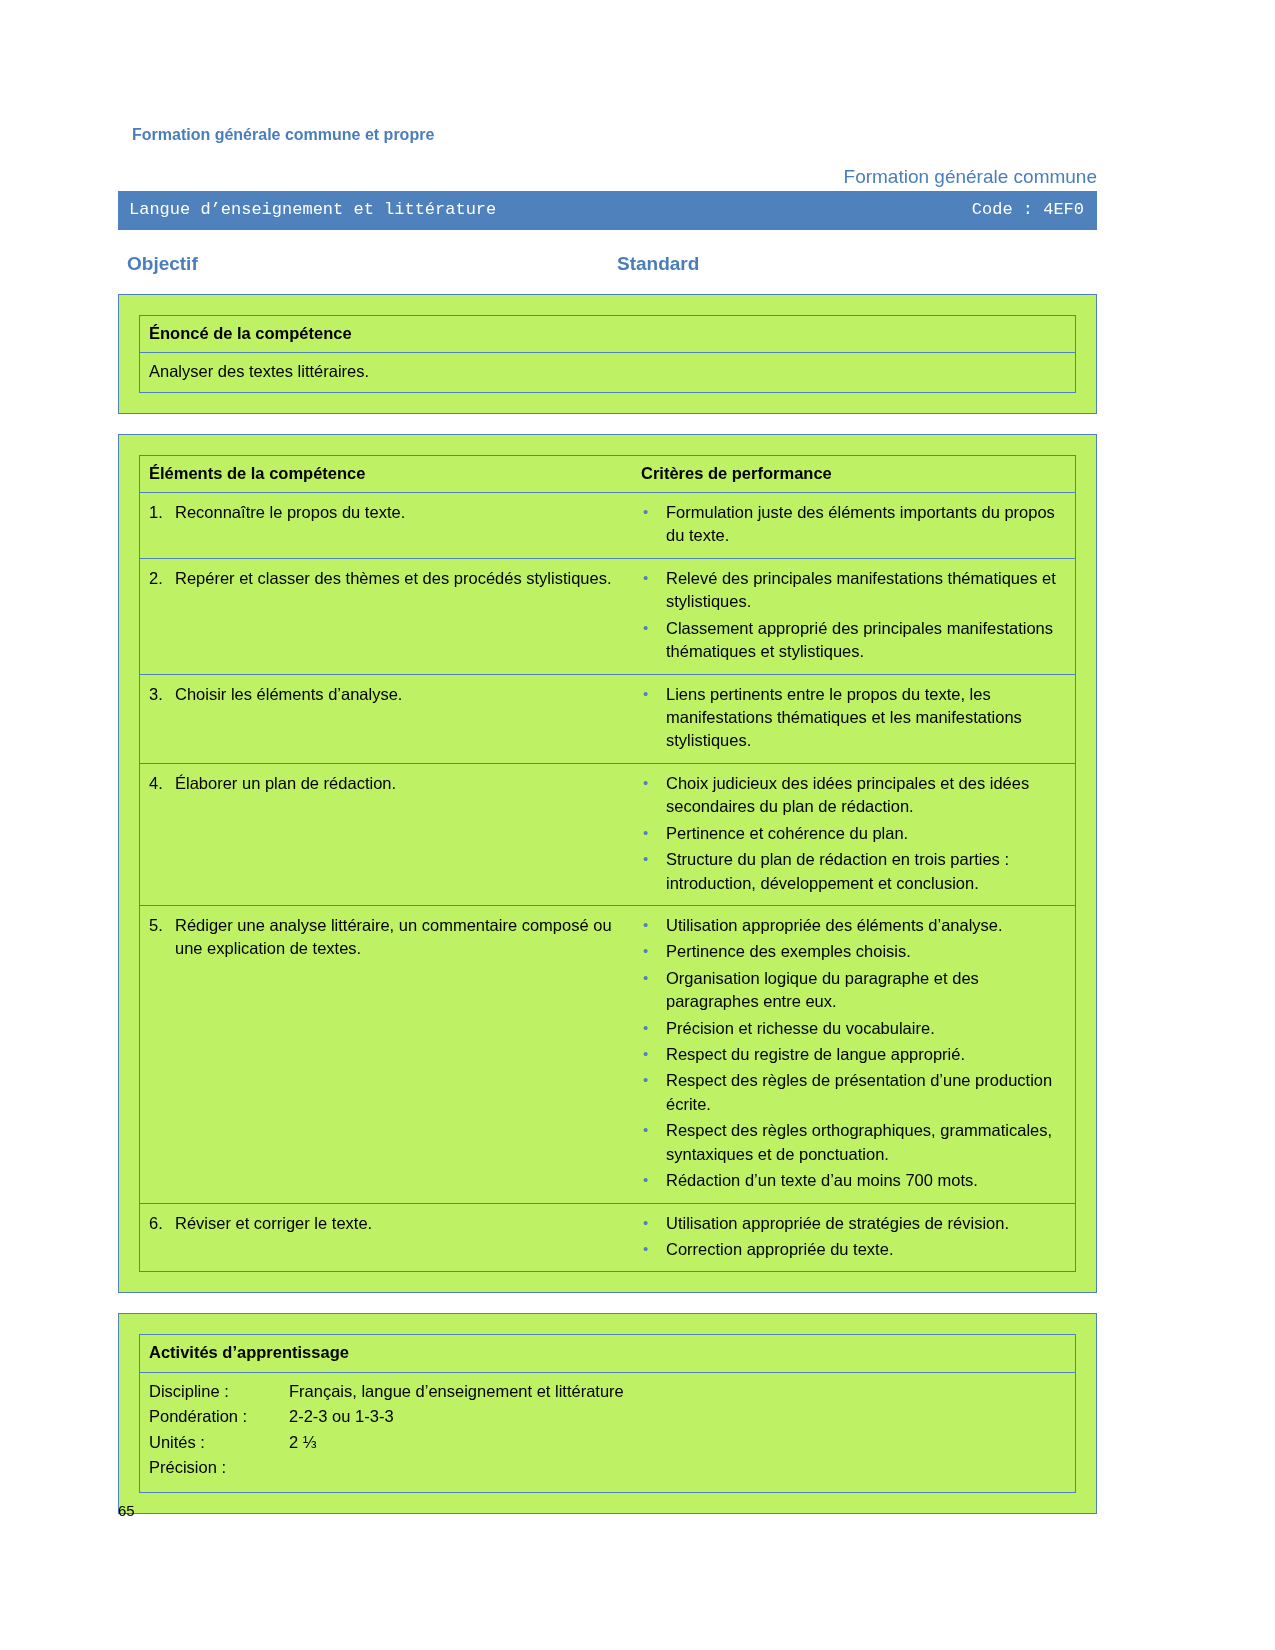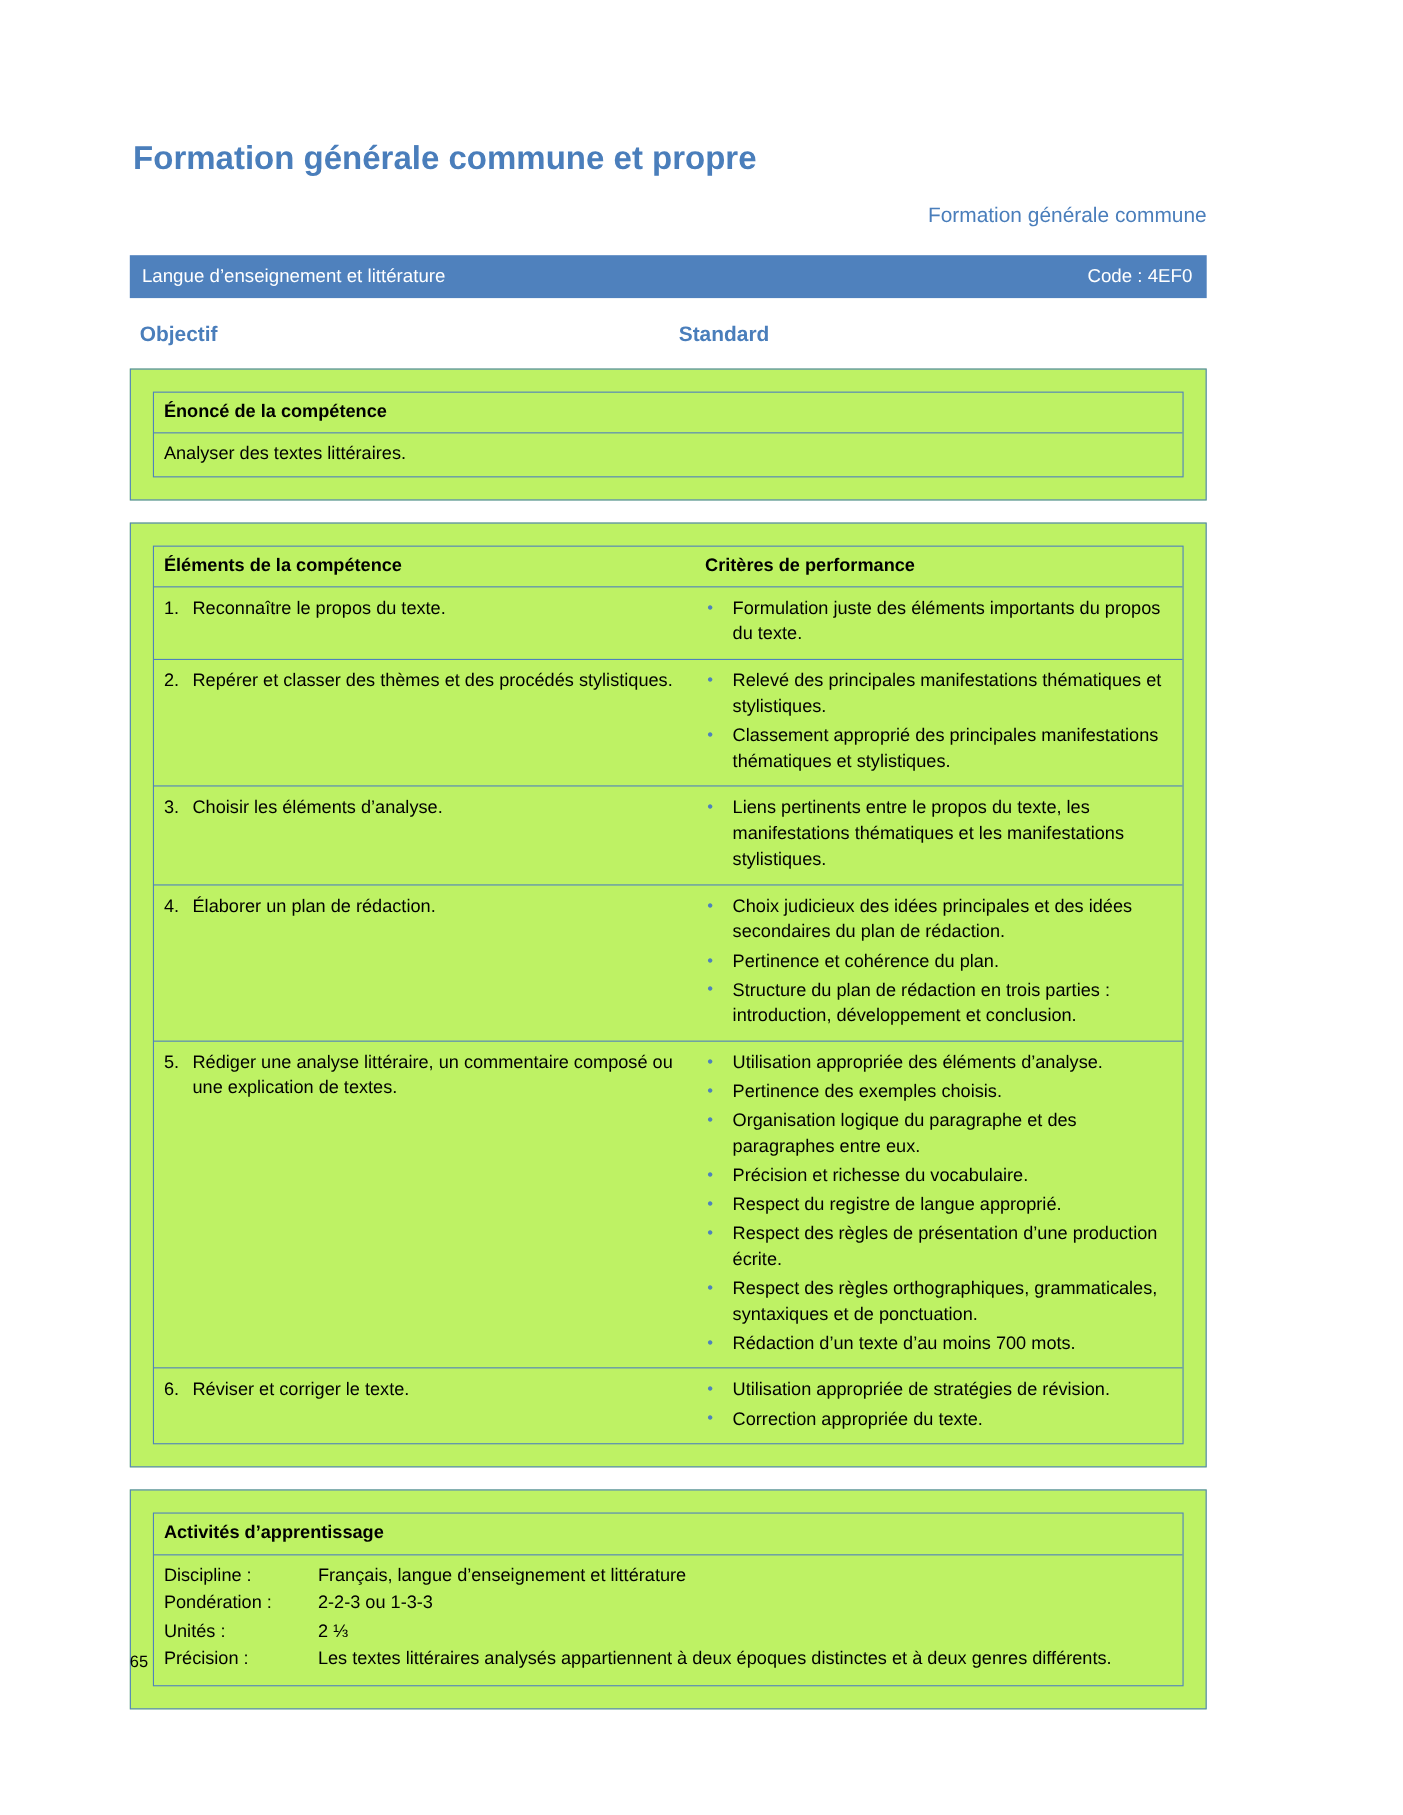--- a/index.html
+++ b/index.html
@@ -17,40 +17,40 @@
     line-height:1.42;
     position:relative;
   }
   .content{
     position:absolute;
     left:118px;top:0;
     width:979px;
     padding-top:124px;
   }
   .doc-title{
-    margin:0 0 0 3px;
+    margin:0 0 0 14px;
     color:var(--heading);
-    font-size:30px;
+    font-size:16px;
     font-weight:bold;
   }
   .doc-subtitle{
     margin-top:17px;
     text-align:right;
     color:var(--heading);
     font-size:19px;
   }
   .header-bar{
-    margin-top:21px;
     background:var(--accent);
     color:#fff;
     display:flex;
     justify-content:space-between;
     align-items:center;
     padding:7px 13px 8px 11px;
     font-size:17px;
+    font-family:Liberation Mono, monospace;
   }
   .col-heads{
     display:flex;
     margin:21px 0 16px 9px;
   }
   .col-heads .head{
     color:var(--heading);
     font-weight:bold;
     font-size:19px;
   }
@@ -288,21 +288,20 @@
           <div class="act-row">
             <div class="act-label">Pondération :</div>
             <div class="act-value">2-2-3 ou 1-3-3</div>
           </div>
           <div class="act-row">
             <div class="act-label">Unités :</div>
             <div class="act-value">2 ⅓</div>
           </div>
           <div class="act-row">
             <div class="act-label">Précision :</div>
-            <div class="act-value">Les textes littéraires analysés appartiennent à deux époques distinctes et à deux genres différents.</div>
           </div>
         </div>
     </div>
   </div>
 
 </div>
 
 <div class="page-number">65</div>
 
 </body></html>

